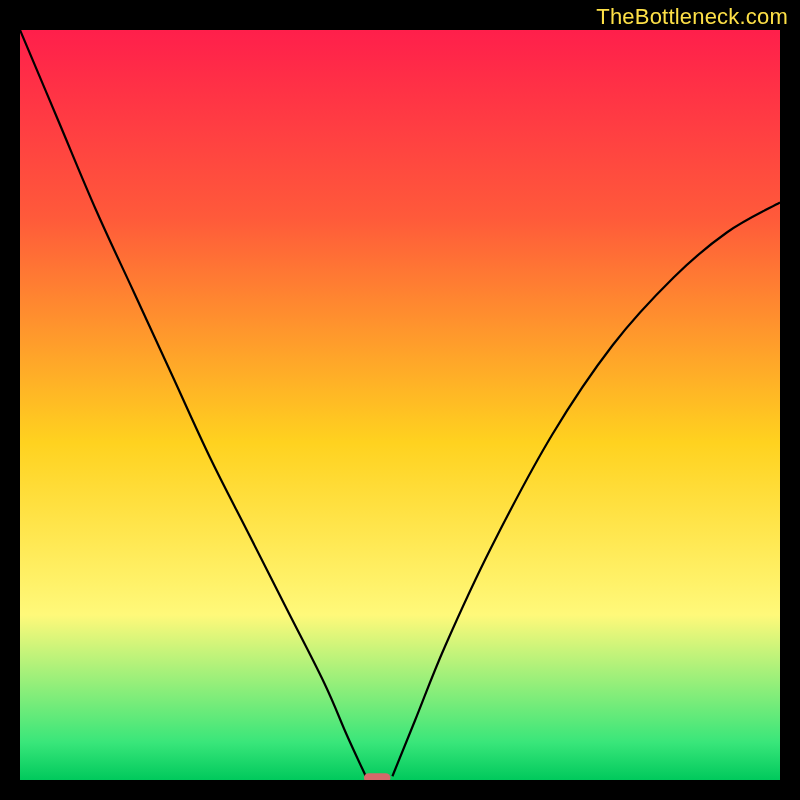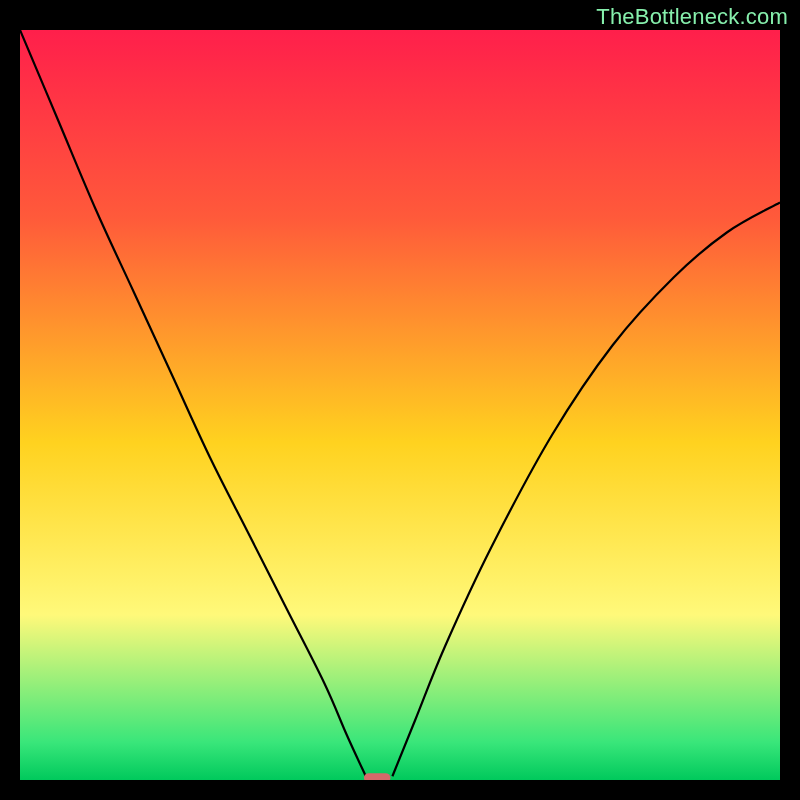--- a/index.html
+++ b/index.html
@@ -14,21 +14,21 @@
   .frame {
     position: relative;
     width: 800px;
     height: 800px;
     background: #000;
   }
   .watermark {
     position: absolute;
     top: 4px;
     right: 12px;
-    color: #86efac;
+    color: #fde047;
     font-size: 22px;
     letter-spacing: 0.2px;
     z-index: 5;
     user-select: none;
   }
   .plot {
     position: absolute;
     left: 20px;
     top: 30px;
     width: 760px;

